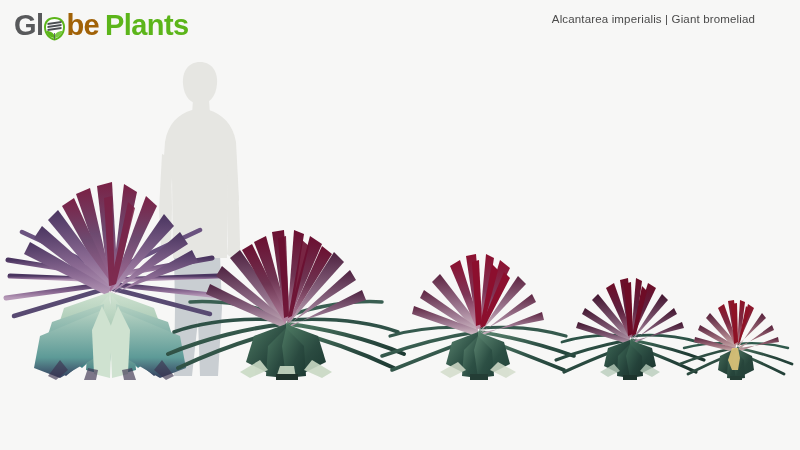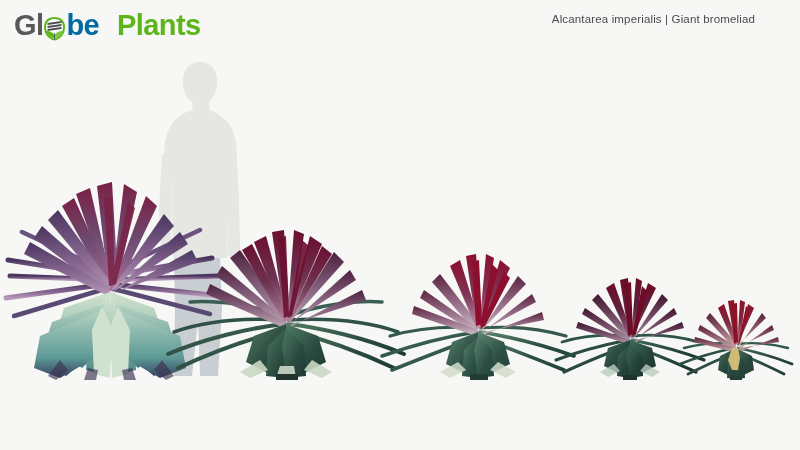--- a/index.html
+++ b/index.html
@@ -8,22 +8,22 @@
     background:#f7f7f6;
     font-family:"Liberation Sans","DejaVu Sans",sans-serif;
     position:relative;
   }
   #stage{position:absolute;inset:0;width:800px;height:450px;overflow:hidden;}
 
   
   .logo{position:absolute;left:14px;top:8px;height:34px;display:flex;align-items:center;}
   .logo-text{font-size:29px;font-weight:bold;letter-spacing:-0.6px;line-height:1;}
   .logo-gl{color:#58595b;}
-  .logo-be{color:#0369a1;}
-  .logo-plants{color:#5cb51a;margin-left:18px;}
+  .logo-be{color:#a16207;}
+  .logo-plants{color:#5cb51a;margin-left:6px;}
   .logo-mark{display:inline-block;width:23px;height:25px;position:relative;top:3px;margin:0 0px;}
 
   .caption{
     position:absolute;right:45px;top:13px;
     font-size:11.5px;color:#4a4a4a;letter-spacing:.15px;white-space:nowrap;
   }
 
   
   .silhouette{position:absolute;left:148px;top:58px;width:104px;height:320px;}
 

